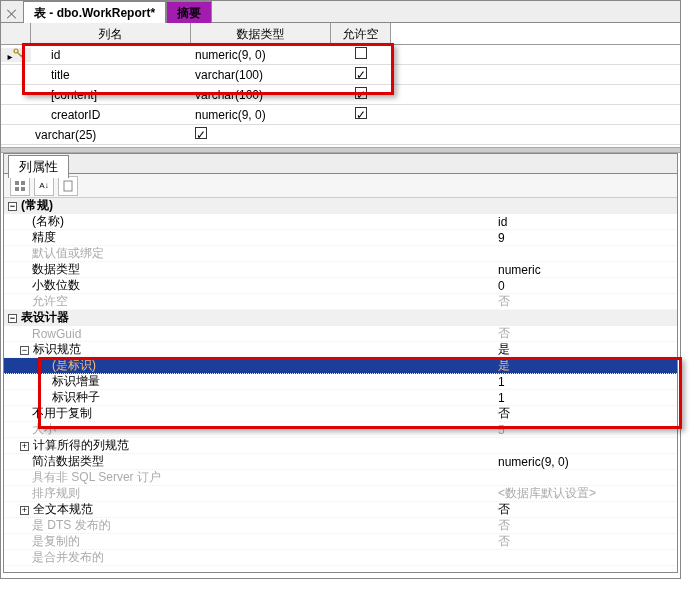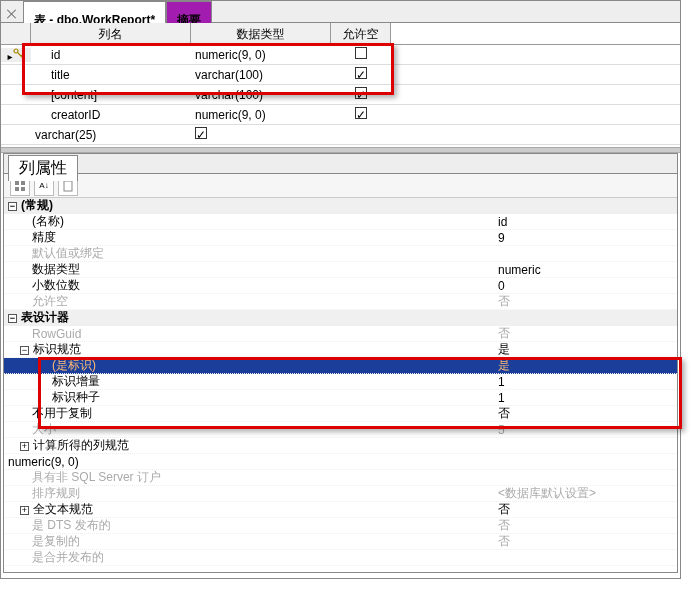--- a/index.html
+++ b/index.html
@@ -3,21 +3,21 @@
 <meta charset="utf-8">
 <style>
   * { box-sizing: border-box; margin: 0; padding: 0; }
   body { font-family: "Microsoft YaHei", "SimSun", Tahoma, sans-serif; font-size: 12px; background: #fff; width: 691px; height: 590px; overflow: hidden; position: relative; }
   .main { position: absolute; left: 0; top: 0; width: 681px; height: 579px; border: 1px solid #888; background: #fff; }
   .close-x { position: absolute; left: 5px; top: 7px; width: 12px; height: 12px; cursor: pointer; }
   .close-x::before, .close-x::after { content: ""; position: absolute; left: 5px; top: 0; width: 1px; height: 12px; background: #666; }
   .close-x::before { transform: rotate(45deg); }
   .close-x::after { transform: rotate(-45deg); }
   .tabs { display: flex; height: 22px; border-bottom: 1px solid #888; background: #eee; padding-left: 22px; }
-  .tab { padding: 10px 10px 0 10px; border: 1px solid #888; border-bottom: none; margin-right: 0; background: #f5f5f5; font-weight: bold; height: 35px; }
+  .tab { padding: 3px 10px 0 10px; border: 1px solid #888; border-bottom: none; margin-right: 0; background: #f5f5f5; font-weight: bold; height: 35px; }
   .tab.active { background: #fff; border-bottom: 1px solid #fff; position: relative; top: 0; }
   .tab.inactive { background: #a21caf; }
   .grid-wrap { position: relative; height: 120px; }
   .grid-head { display: flex; height: 22px; border-bottom: 1px solid #999; }
   .grid-head .gh { border-right: 1px solid #999; background: #f0f0f0; padding: 3px 6px; text-align: center; }
   .gh-sel { width: 30px; background: #eee; }
   .gh-name { width: 160px; }
   .gh-type { width: 140px; }
   .gh-null { width: 60px; }
   .grid-rows { max-height: 100px; overflow: hidden; }
@@ -25,21 +25,21 @@
   .gc-sel { width: 30px; text-align: center; background: #eee; font-size: 10px; }
   .gc-name { width: 160px; padding-left: 20px; }
   .gc-type { width: 140px; padding-left: 4px; }
   .gc-null { width: 60px; text-align: center; }
   .chk { display: inline-block; width: 12px; height: 12px; border: 1px solid #333; background: #fff; }
   .key-icon { display:inline-block; width:12px; height:12px; position:relative; }
   .key-icon svg { width:12px; height:12px; }
   .red-frame1 { position: absolute; left: 21px; top: 20px; width: 372px; height: 52px; border: 3px solid #d00; box-shadow: 3px 3px 5px rgba(0,0,0,.3); pointer-events: none; z-index:5; }
   .midbar { height: 6px; background: #ccc; border-top:1px solid #aaa; border-bottom:1px solid #aaa; margin-top:4px; }
   .props { border: 1px solid #888; margin: 0 2px; height: 420px; overflow: hidden; position: relative; }
-  .props-tab { display:inline-block; padding:2px 10px; border:1px solid #888; border-bottom:none; background:#fff; font-size:16px; position:relative; top:1px; left:4px; }
+  .props-tab { display:inline-block; padding:2px 10px; border:1px solid #888; border-bottom:none; background:#fff; font-size:13px; position:relative; top:1px; left:4px; }
   .props-tabline { border-bottom:1px solid #888; height:20px; background:#eee; }
   .props-toolbar { height:24px; padding:2px 6px; border-bottom:1px solid #ccc; background:#f6f6f6; display:flex; align-items:center; gap:4px; }
   .tbtn { width:20px; height:20px; border:1px solid #bbb; background:#fff; display:flex; align-items:center; justify-content:center; font-size:10px; cursor:pointer; }
   .plist { overflow:auto; height: 374px; }
   .prow { display:flex; height:16px; align-items:center; border-bottom:1px dotted #eee; font-size:12px; }
   .prow .pk { width: 490px; padding-left: 10px; }
   .prow .pv { flex:1; padding-left:4px; }
   .prow.cat { background:#f0f0f0; font-weight:bold; }
   .prow.cat .pk { padding-left: 4px; }
   .prow.disabled { color:#aaa; }
@@ -186,20 +186,21 @@
         </div>
       <div class="prow disabled">
           <div class="pk indent1">大小</div>
           <div class="pv">5</div>
         </div>
       <div class="prow">
           <div class="pk" style="padding-left:16px;"><span class="expander">+</span><span>计算所得的列规范</span></div>
           <div class="pv"></div>
         </div>
       <div class="prow">
+          <div class="pk indent1">简洁数据类型</div>
           <div class="pv">numeric(9, 0)</div>
         </div>
       <div class="prow disabled">
           <div class="pk indent1">具有非 SQL Server 订户</div>
           <div class="pv"></div>
         </div>
       <div class="prow disabled">
           <div class="pk indent1">排序规则</div>
           <div class="pv">&lt;数据库默认设置&gt;</div>
         </div>

